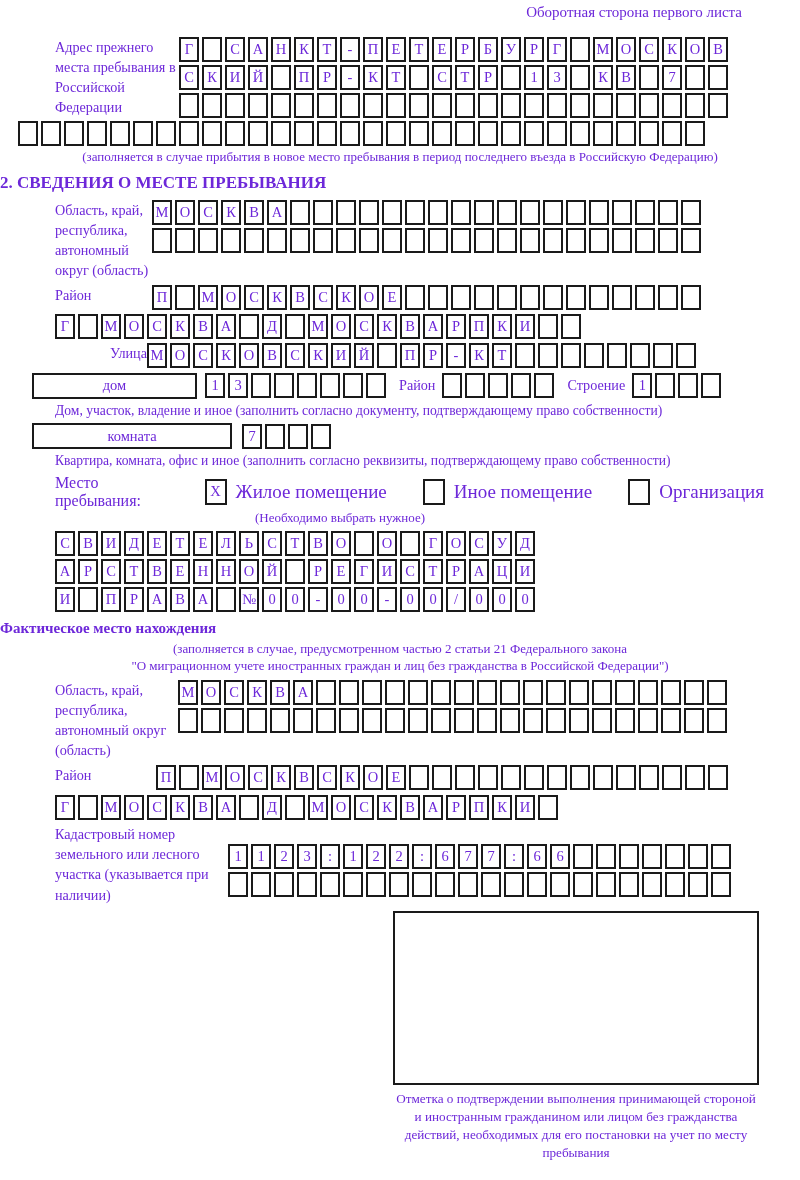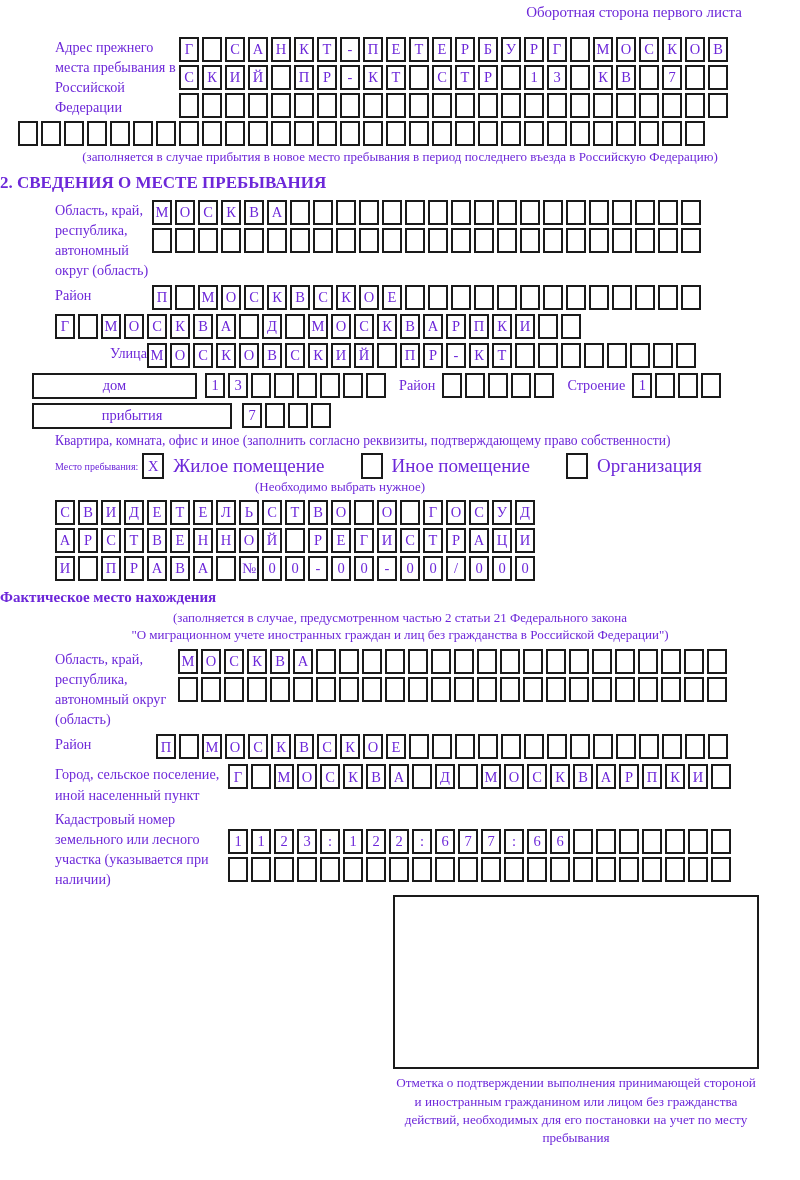--- a/index.html
+++ b/index.html
@@ -28,21 +28,21 @@
   }
   .inline-row{ display:flex; align-items:center; margin-left:32px; }
   .inline-label{ font-size:14.2px; margin:0 7px 0 10px; white-space:nowrap; }
   .checkbox{
     box-sizing:content-box; width:18px; height:22px; border:2px solid #1a1a1a;
     display:flex; align-items:center; justify-content:center; font-size:14.5px;
     flex:0 0 auto;
   }
   .stayrow{ display:flex; align-items:center; margin-left:55px; margin-top:4px; }
   .stayrow .opt-label{ font-size:19px; margin-left:9px; margin-right:36px; white-space:nowrap;}
-  .stayrow .lead{ font-size:10px; margin-right:4px; }
+  .stayrow .lead{ font-size:16px; margin-right:23px; }
   .stamp-wrap{ margin-left:393px; width:366px; margin-top:6px; }
   .stamp-box{ width:362px; height:170px; border:2px solid #1a1a1a; }
   .stamp-note{ font-size:13.2px; text-align:center; line-height:1.38; margin-top:5px; }
   .mb0{ margin-bottom:0; }
 </style>
 </head>
 <body>
 
 <div class="page">
 
@@ -334,23 +334,24 @@
         <span class="cell"></span>
       </div>
     <div class="inline-label">Строение</div>
     <div class="cellrow mb0">
         <span class="cell">1</span>
         <span class="cell"></span>
         <span class="cell"></span>
         <span class="cell"></span>
       </div>
   </div>
+  <div class="left-note" style="margin-top:3px;">Дом, участок, владение и иное (заполнить согласно документу, подтверждающему право собственности)</div>
 
   <div class="inline-row" style="margin-top:4px;">
-    <div class="bigbox" style="width:196px;margin-right:10px;">прибытия</div>
+    <div class="bigbox" style="width:196px;margin-right:10px;">комната</div>
     <div class="cellrow mb0">
         <span class="cell">7</span>
         <span class="cell"></span>
         <span class="cell"></span>
         <span class="cell"></span>
       </div>
   </div>
   <div class="left-note" style="margin-top:3px;">Квартира, комната, офис и иное (заполнить согласно реквизиты, подтверждающему право собственности)</div>
 
   <div class="stayrow">
@@ -525,21 +526,20 @@
         <span class="cell"></span>
         <span class="cell"></span>
         <span class="cell"></span>
         <span class="cell"></span>
         <span class="cell"></span>
         <span class="cell"></span>
       </div>
   </div>
 
   <div class="fblock" style="margin-top:5px;">
-    <div class="flabel" style="width:173px;">Город, сельское поселение, иной населенный пункт</div>
     <div class="cellrow mb0">
         <span class="cell">Г</span>
         <span class="cell"></span>
         <span class="cell">М</span>
         <span class="cell">О</span>
         <span class="cell">С</span>
         <span class="cell">К</span>
         <span class="cell">В</span>
         <span class="cell">А</span>
         <span class="cell"></span>

